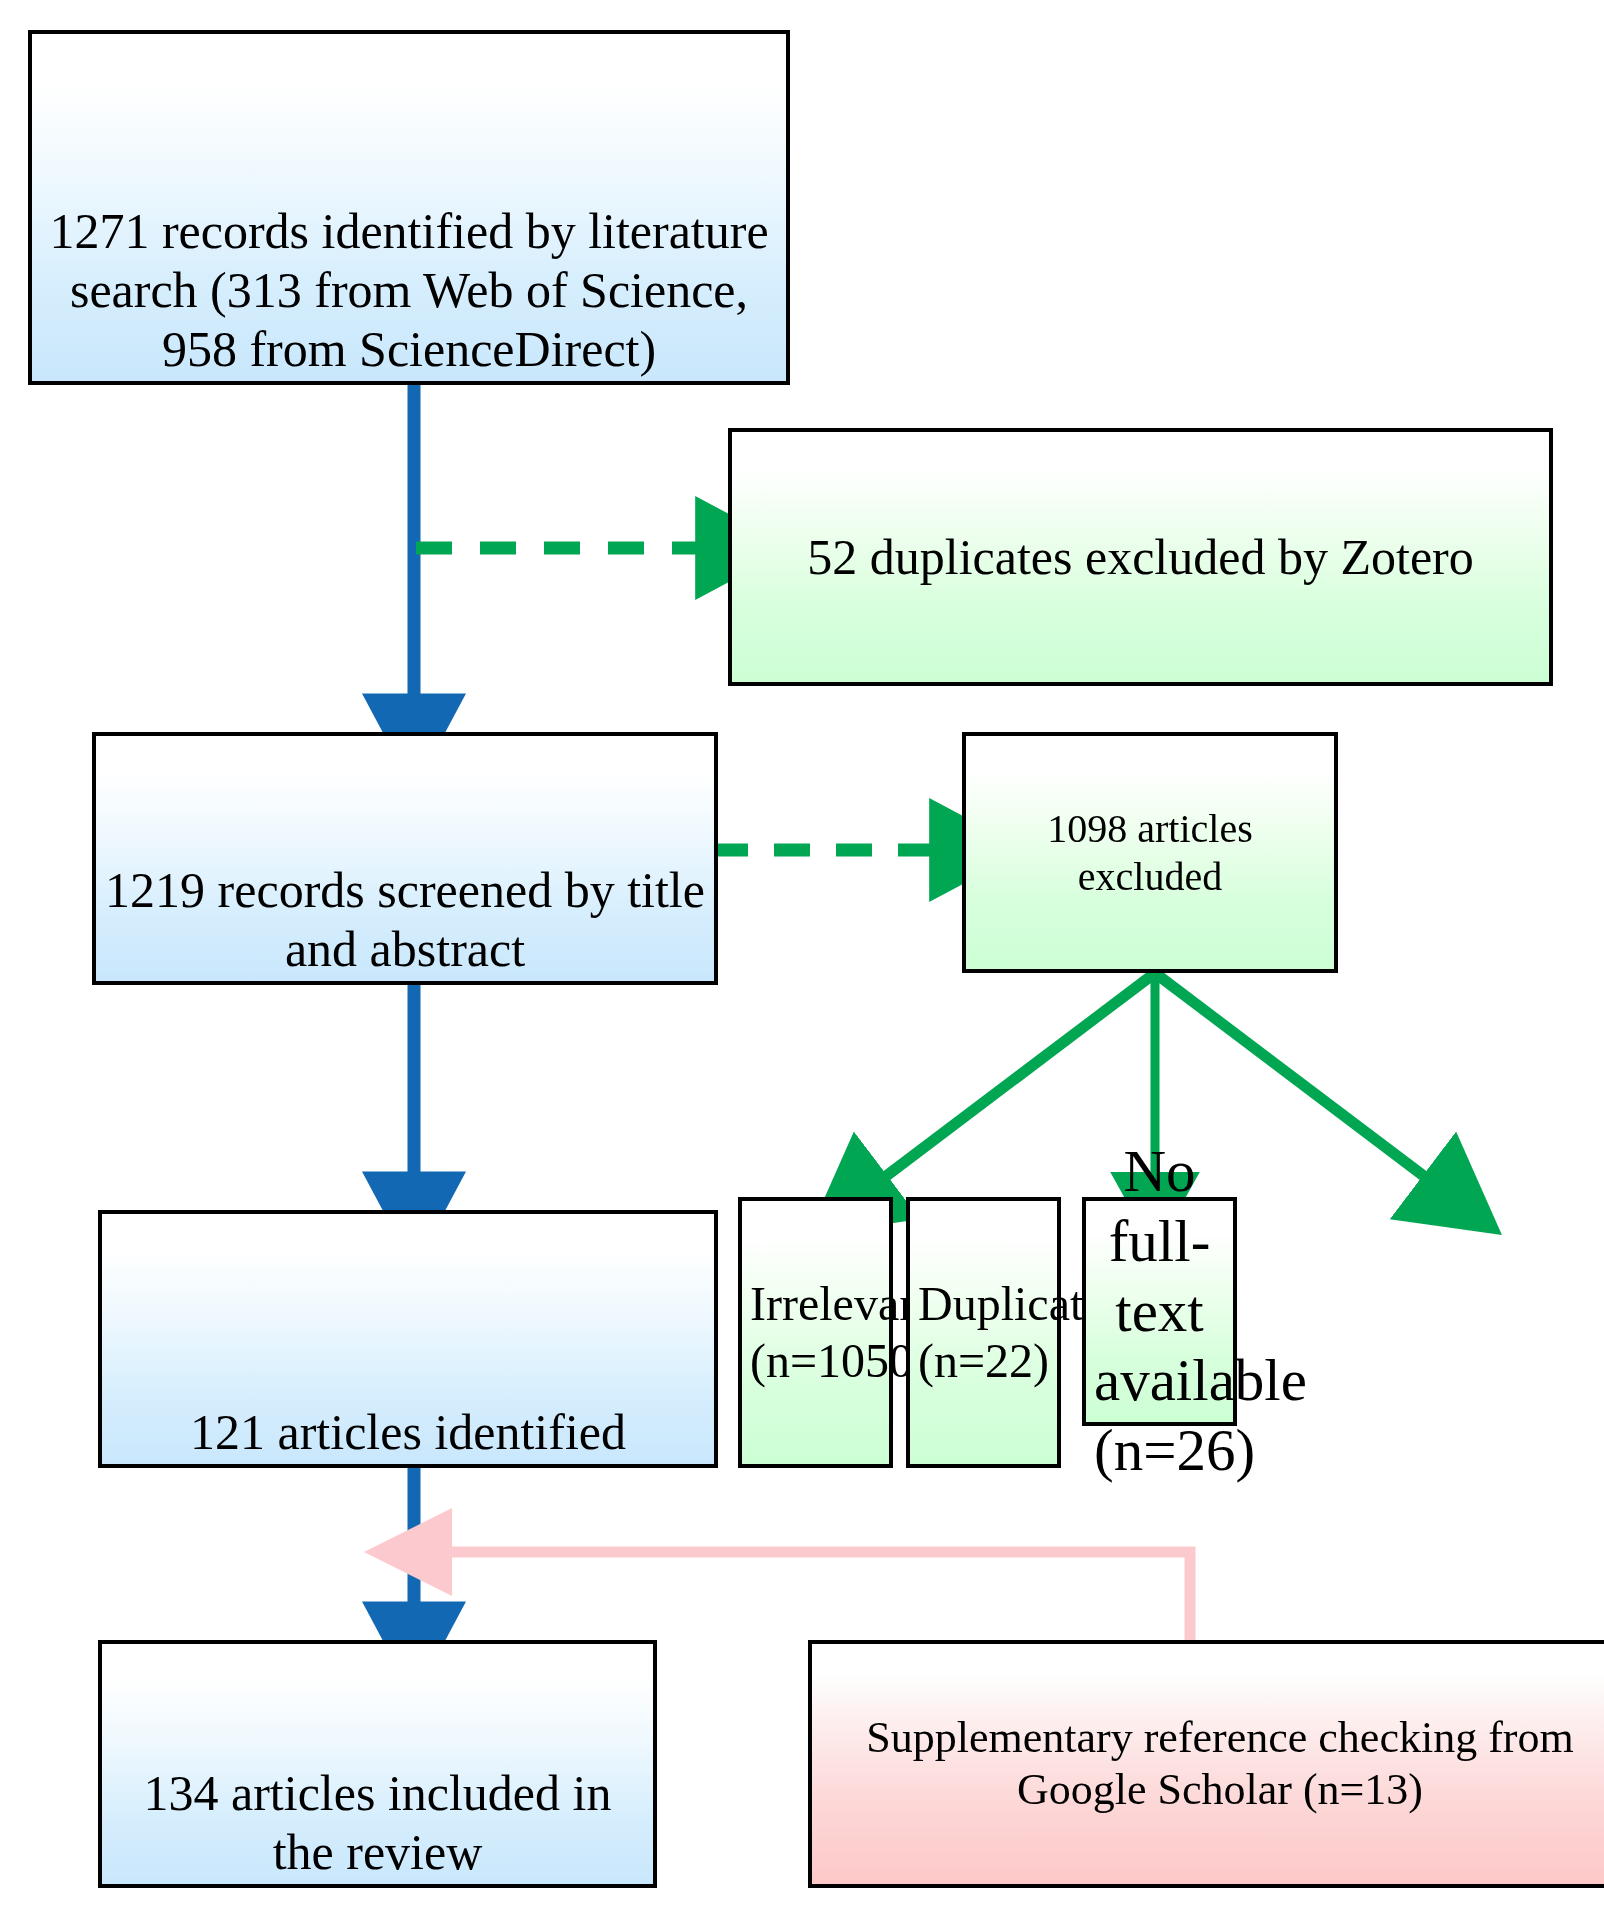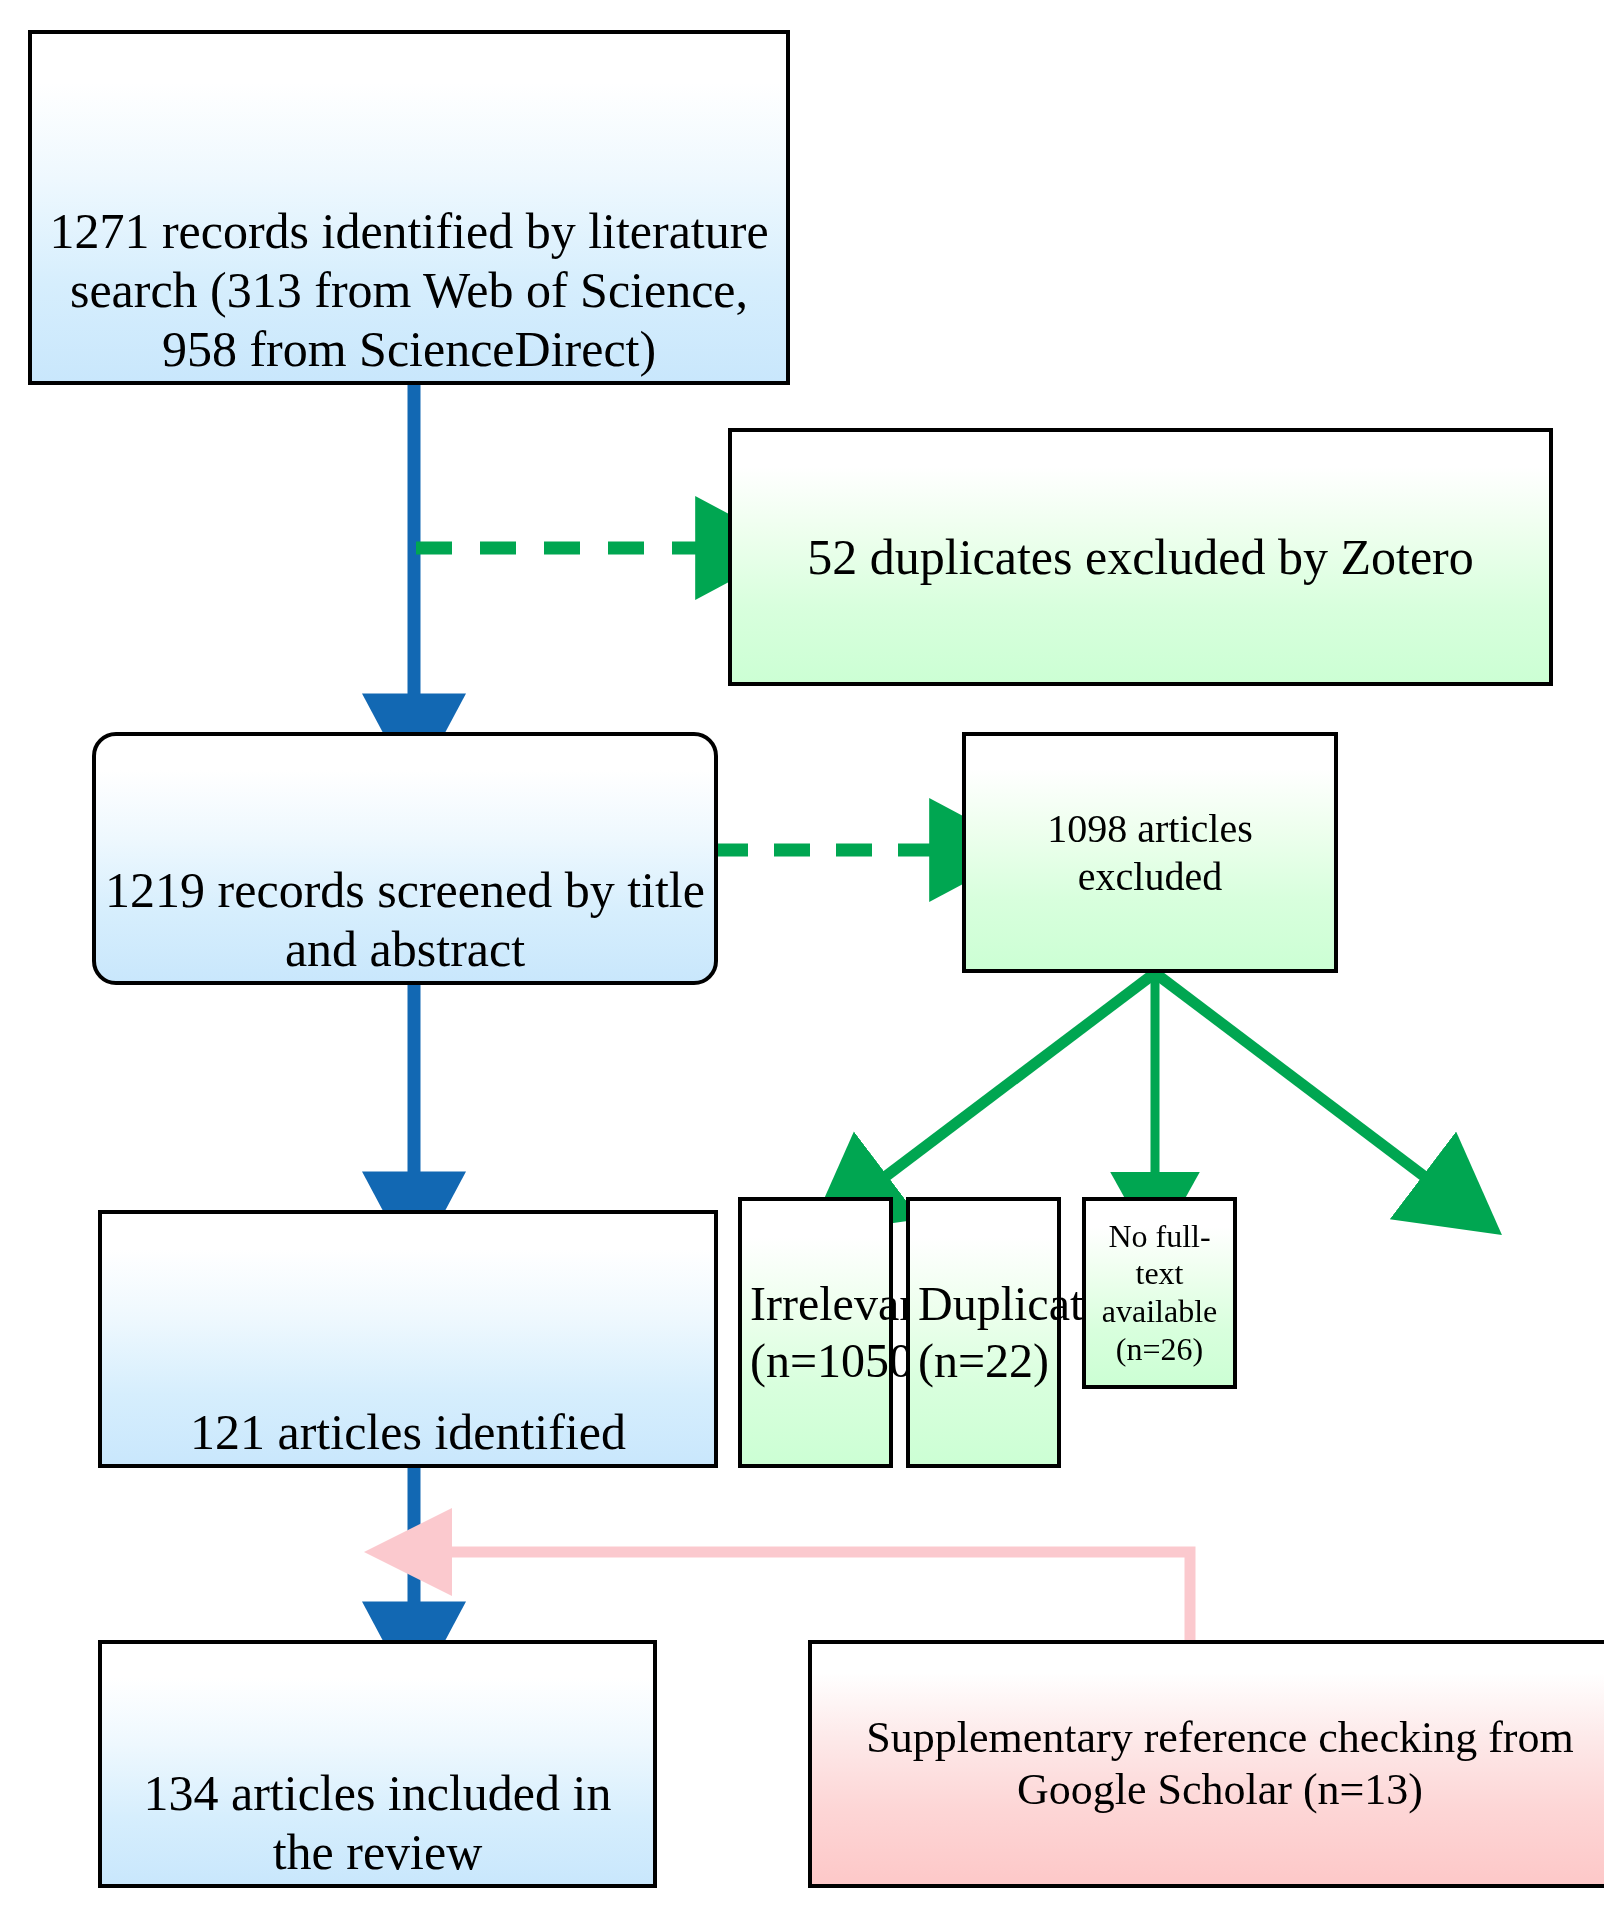--- a/index.html
+++ b/index.html
@@ -90,41 +90,41 @@
   </svg>
 
   <div class="node fill-blue" style="left:28px; top:30px; width:762px; height:355px; font-size:50px;">
     <span class="label">1271 records identified by literature search (313 from Web of Science, 958 from ScienceDirect)</span>
   </div>
 
   <div class="node fill-green" style="left:728px; top:428px; width:825px; height:258px; font-size:50px;">
     <span class="label">52 duplicates excluded by Zotero</span>
   </div>
 
-  <div class="node fill-blue" style="left:92px; top:732px; width:626px; height:253px; font-size:50px;border-radius:24px;">
+  <div class="node fill-blue" style="left:92px; top:732px; width:626px; height:253px; font-size:50px;">
     <span class="label">1219 records screened by title and abstract</span>
   </div>
 
   <div class="node fill-green" style="left:962px; top:732px; width:376px; height:241px; font-size:40px;">
     <span class="label">1098 articles excluded</span>
   </div>
 
   <div class="node fill-blue" style="left:98px; top:1210px; width:620px; height:258px; font-size:50px;">
     <span class="label">121 articles identified</span>
   </div>
 
   <div class="node fill-green" style="left:738px; top:1197px; width:155px; height:271px; font-size:48px;">
     <span class="label">Irrelevant (n=1050)</span>
   </div>
 
   <div class="node fill-green" style="left:906px; top:1197px; width:155px; height:271px; font-size:48px;">
     <span class="label">Duplicated (n=22)</span>
   </div>
 
-  <div class="node fill-green" style="left:1082px; top:1197px; width:155px; height:192px; font-size:32px;">
+  <div class="node fill-green" style="left:1082px; top:1197px; width:155px; height:229px; font-size:59px;">
     <span class="label">No full-text available (n=26)</span>
   </div>
 
   <div class="node fill-blue" style="left:98px; top:1640px; width:559px; height:248px; font-size:50px;">
     <span class="label">134 articles included in the review</span>
   </div>
 
   <div class="node fill-pink" style="left:768px; top:1640px; width:824px; height:248px; font-size:44px;margin-left:40px;">
     <span class="label">Supplementary reference checking from Google Scholar (n=13)</span>
   </div>

